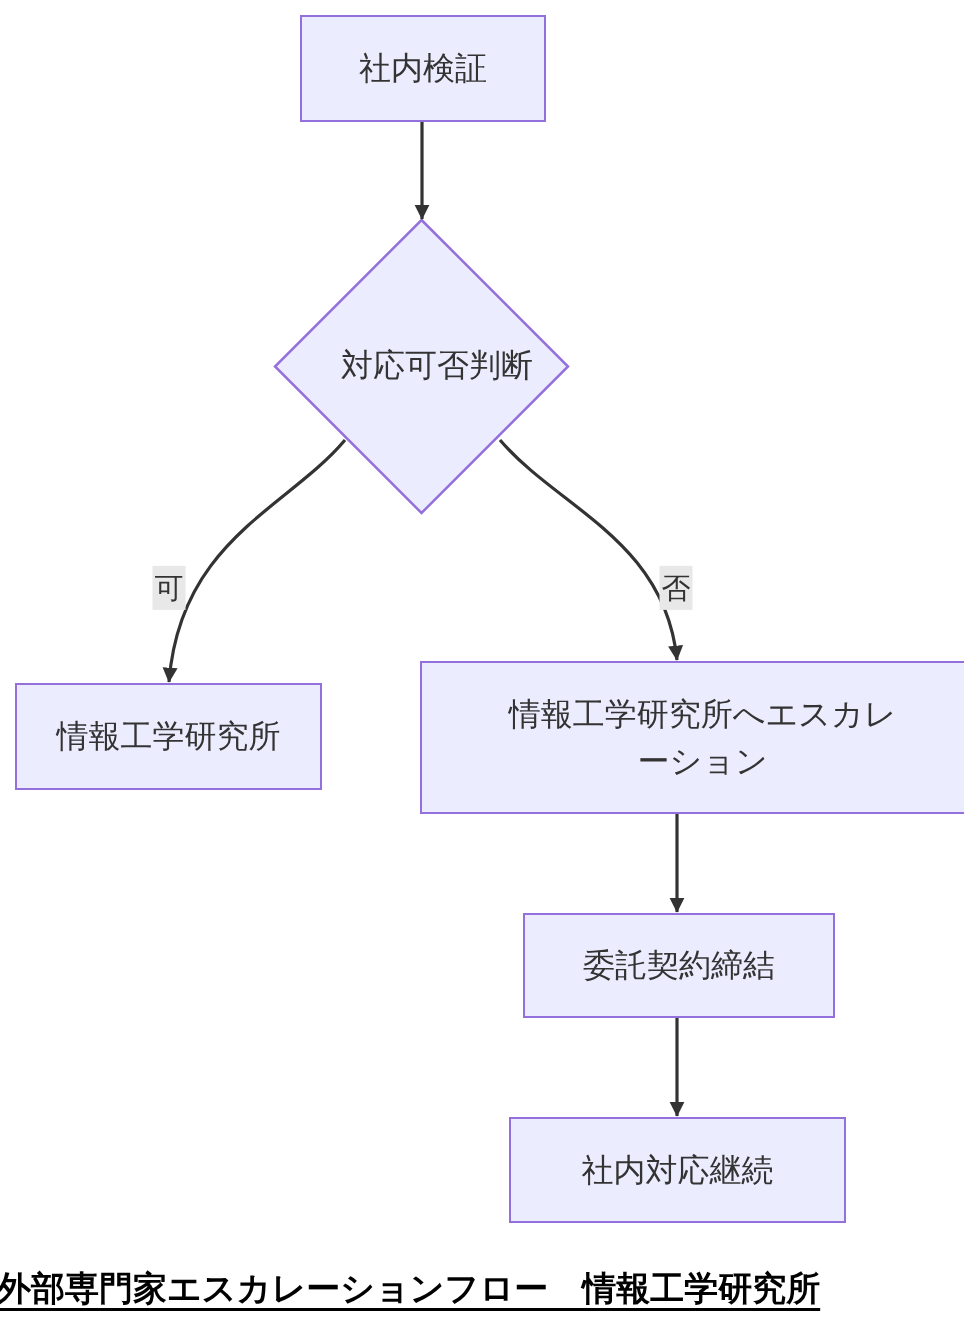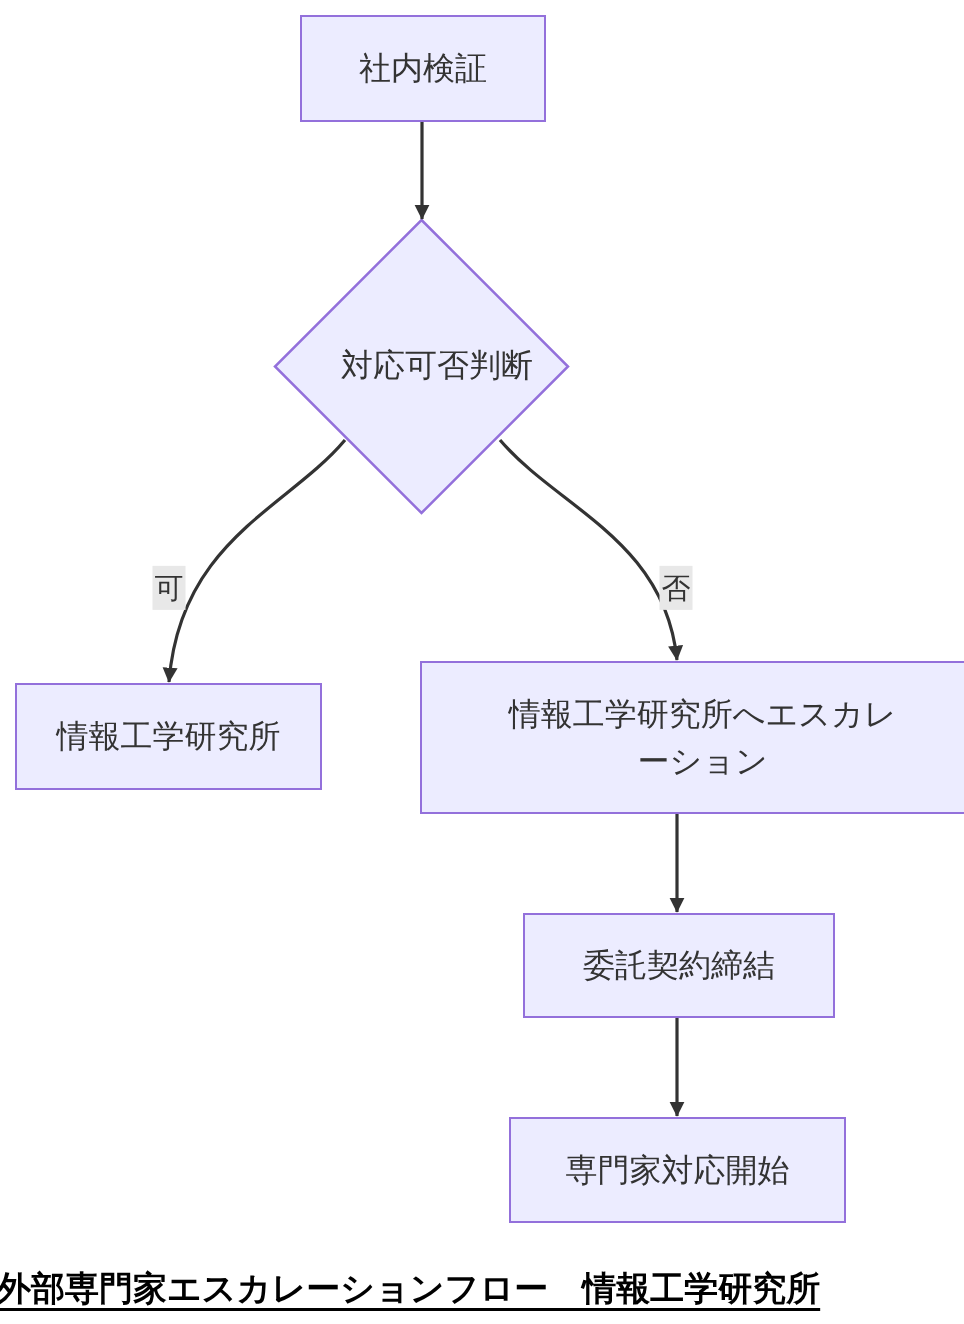--- a/index.html
+++ b/index.html
@@ -103,21 +103,21 @@
 
   <div class="node" style="left:420px; top:661px; width:565px; height:153px;">
     <span class="label wrap">情報工学研究所へエスカレーション</span>
   </div>
 
   <div class="node" style="left:523px; top:913px; width:312px; height:105px;">
     <span class="label">委託契約締結</span>
   </div>
 
   <div class="node" style="left:509px; top:1117px; width:337px; height:106px;">
-    <span class="label">専門家対応開始</span>
+    <span class="label">社内対応継続</span>
   </div>
 
   <div class="edge-label yes">可</div>
   <div class="edge-label no">否</div>
 
   <div class="caption">外部専門家エスカレーションフロー　情報工学研究所</div>
 
 </div>
 
 </body></html>

